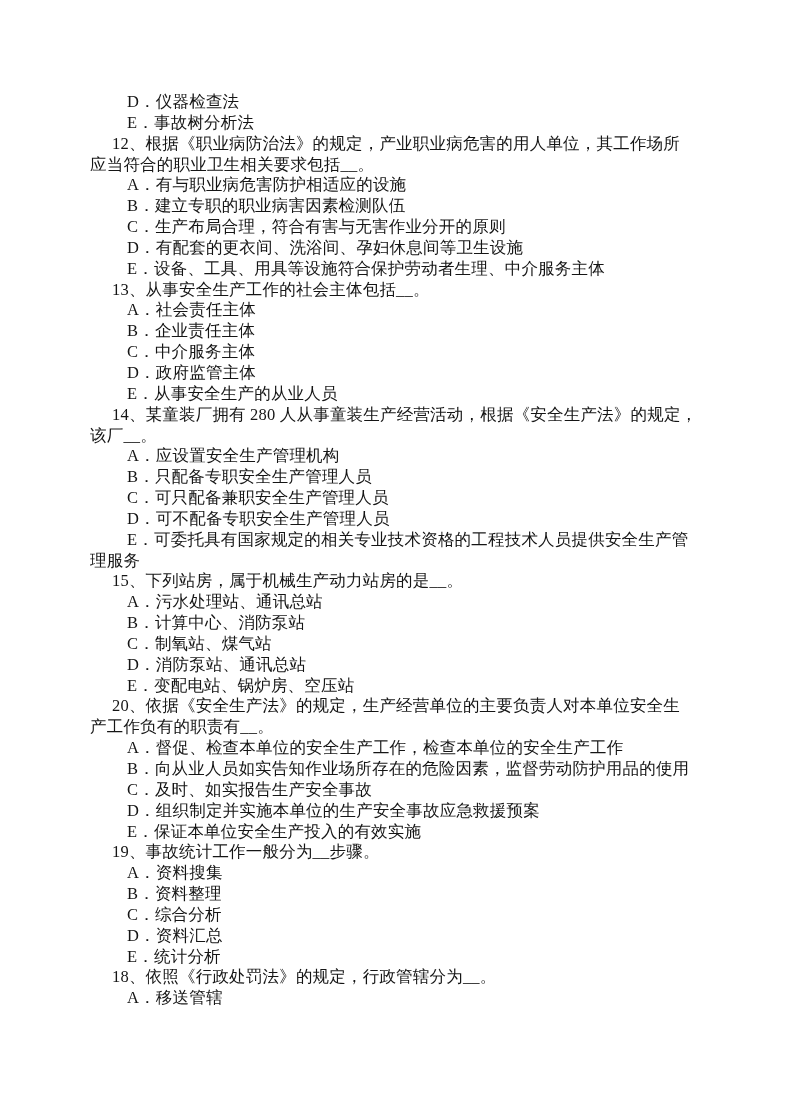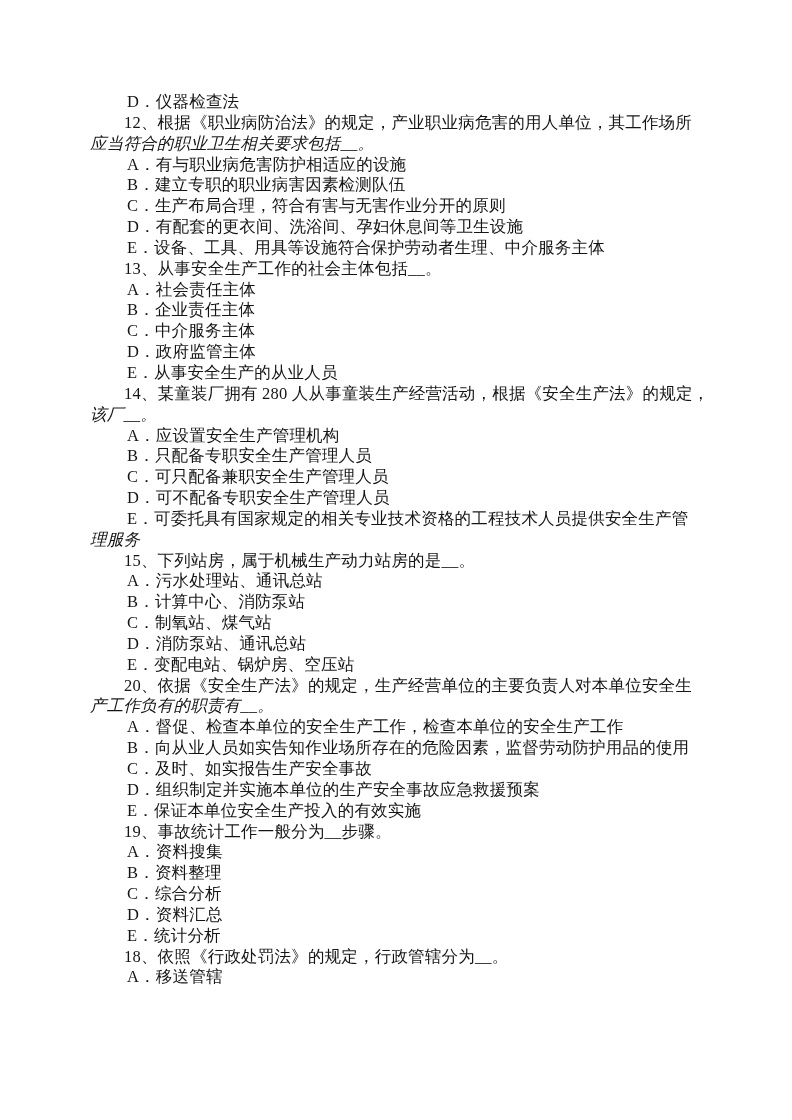--- a/index.html
+++ b/index.html
@@ -26,30 +26,31 @@
     left: 0;
     width: 792px;
   }
   .line {
     height: 20.85px;
     line-height: 20.85px;
     font-size: 16.5px;
     white-space: pre;
     letter-spacing: 0.2px;
   }
-  .indent-q    { padding-left: 112px; margin-left: 12px; }
+  .indent-q    { padding-left: 112px; }
   .indent-opt  { padding-left: 127px; }
-  .indent-cont { padding-left: 90px; font-style: italic; }
+  .indent-cont { padding-left: 90px; }
 </style>
 </head>
 <body style="background: rgb(255, 255, 255);">
 
 <div class="page" style="color: rgb(21, 21, 21); padding-left: 8px;">
   <div class="text-block" id="text-block">
       <div class="line indent-opt">D．仪器检查法</div>
+      <div class="line indent-opt">E．事故树分析法</div>
       <div class="line indent-q">12、根据《职业病防治法》的规定，产业职业病危害的用人单位，其工作场所</div>
       <div class="line indent-cont">应当符合的职业卫生相关要求包括__。</div>
       <div class="line indent-opt">A．有与职业病危害防护相适应的设施</div>
       <div class="line indent-opt">B．建立专职的职业病害因素检测队伍</div>
       <div class="line indent-opt">C．生产布局合理，符合有害与无害作业分开的原则</div>
       <div class="line indent-opt">D．有配套的更衣间、洗浴间、孕妇休息间等卫生设施</div>
       <div class="line indent-opt">E．设备、工具、用具等设施符合保护劳动者生理、中介服务主体</div>
       <div class="line indent-q">13、从事安全生产工作的社会主体包括__。</div>
       <div class="line indent-opt">A．社会责任主体</div>
       <div class="line indent-opt">B．企业责任主体</div>

